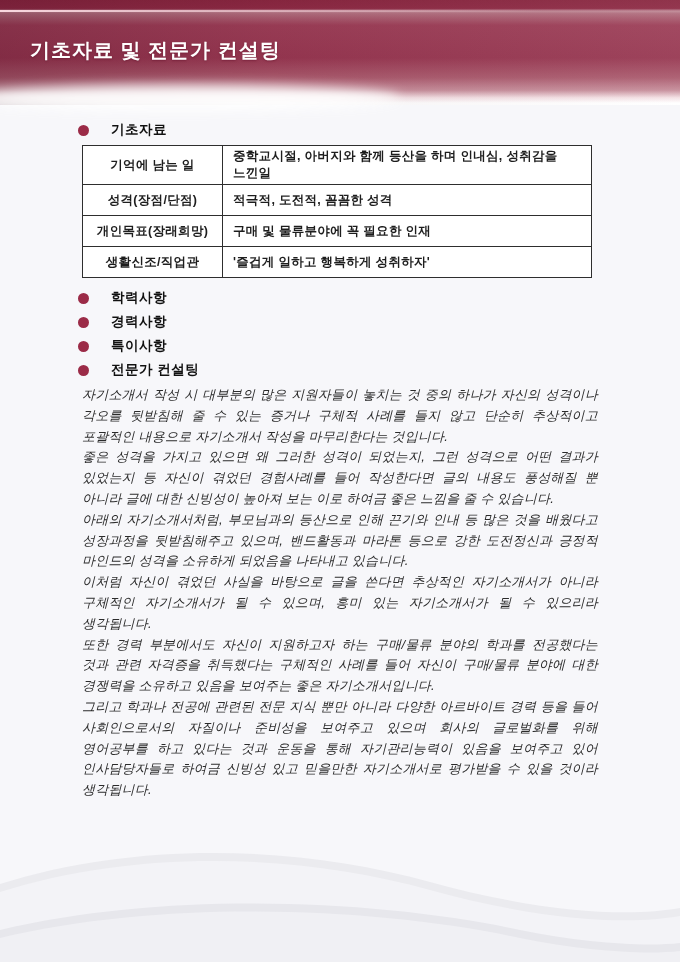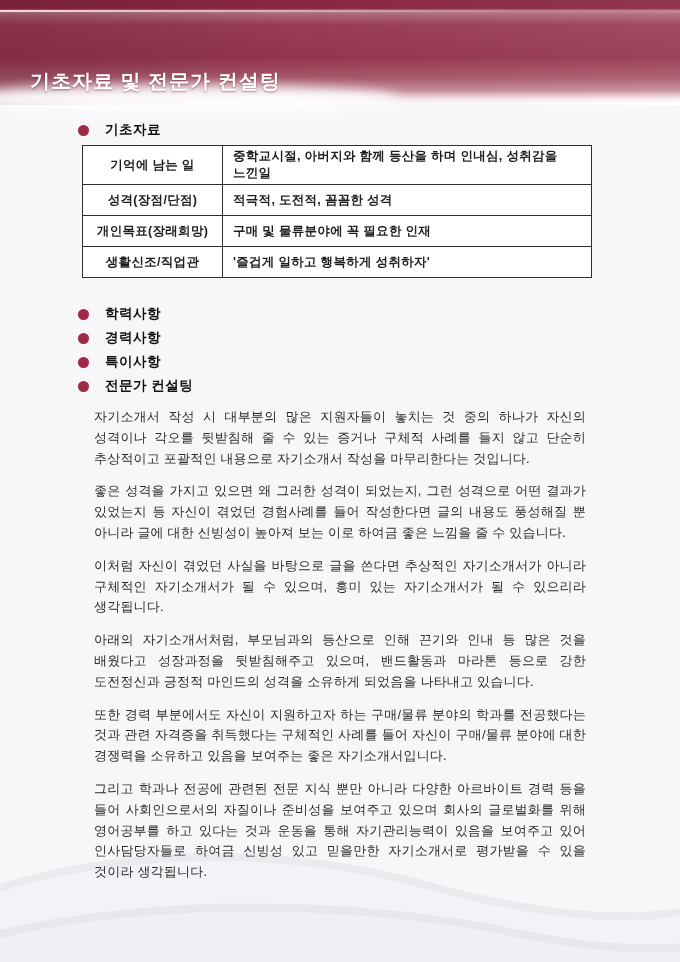--- a/index.html
+++ b/index.html
@@ -31,49 +31,49 @@
   }
   .banner-line {
     position:absolute; left:0; top:10px; height:2px; width:100%;
     background:linear-gradient(90deg, rgba(255,223,230,0.95), rgba(255,223,230,0.35) 55%, rgba(255,223,230,0) 80%);
   }
   .banner-glow {
     position:absolute; left:-40px; bottom:-6px; width:440px; height:26px;
     background:#ffffff; border-radius:50%; filter:blur(6px); opacity:.9;
   }
   .page-title {
-    position:absolute; left:30px; top:68px;
+    position:absolute; left:30px; top:37px;
     font-size:20px; font-weight:bold; color:#ffffff;
     letter-spacing:1px;
     text-shadow:0 1px 2px rgba(90,10,35,0.45);
   }
 
   
   .content {
     position:relative;
     z-index:2;
     padding:16px 88px 0 82px;
   }
   .sec-head {
-    display:flex; align-items:center; gap:16px;
+    display:flex; align-items:center; gap:22px;
     margin:0 0 6px -4px;
     font-size:13.5px; font-weight:bold; color:#111;
     letter-spacing:0.5px;
   }
   .bullet {
     width:11px; height:11px; border-radius:50%;
     background:var(--accent,#9b2b47);
     flex:0 0 auto;
   }
   table.info {
     width:510px;
     border-collapse:collapse;
     table-layout:fixed;
     background:#fff;
-    margin-bottom:27px;
+    margin-bottom:11px;
   }
   table.info th, table.info td {
     border:1px solid #2e2e2e;
     font-size:12.5px;
     color:#1d1d1d;
     letter-spacing:0.3px;
   }
   table.info th {
     width:140px;
     font-weight:bold;
@@ -92,21 +92,21 @@
   .consult-text {
     width:516px;
     margin-top:2px;
     font-size:13px;
     line-height:20.8px;
     color:#2b2b2b;
     text-align:justify;
     word-break:keep-all;
     letter-spacing:0.2px;
   }
-  .consult-text p { margin:12px; }
+  .consult-text p { margin:0;font-style:italic; }
 
   
   .waves {
     position:absolute; left:0; bottom:0; width:680px; height:140px;
     z-index:1; pointer-events:none; display:block;
   }
 </style>
 </head>
 <body>
 
@@ -160,22 +160,22 @@
       <span>특이사항</span>
     </div>
 
     <div class="sec-head">
       <span class="bullet"></span>
       <span>전문가 컨설팅</span>
     </div>
     <div class="consult-text">
       <p>자기소개서 작성 시 대부분의 많은 지원자들이 놓치는 것 중의 하나가 자신의 성격이나 각오를 뒷받침해 줄 수 있는 증거나 구체적 사례를 들지 않고 단순히 추상적이고 포괄적인 내용으로 자기소개서 작성을 마무리한다는 것입니다.</p>
       <p>좋은 성격을 가지고 있으면 왜 그러한 성격이 되었는지, 그런 성격으로 어떤 결과가 있었는지 등 자신이 겪었던 경험사례를 들어 작성한다면 글의 내용도 풍성해질 뿐 아니라 글에 대한 신빙성이 높아져 보는 이로 하여금 좋은 느낌을 줄 수 있습니다.</p>
+      <p>아래의 자기소개서처럼, 부모님과의 등산으로 인해 끈기와 인내 등 많은 것을 배웠다고 성장과정을 뒷받침해주고 있으며, 밴드활동과 마라톤 등으로 강한 도전정신과 긍정적 마인드의 성격을 소유하게 되었음을 나타내고 있습니다.</p>
       <p>이처럼 자신이 겪었던 사실을 바탕으로 글을 쓴다면 추상적인 자기소개서가 아니라 구체적인 자기소개서가 될 수 있으며, 흥미 있는 자기소개서가 될 수 있으리라 생각됩니다.</p>
-      <p>아래의 자기소개서처럼, 부모님과의 등산으로 인해 끈기와 인내 등 많은 것을 배웠다고 성장과정을 뒷받침해주고 있으며, 밴드활동과 마라톤 등으로 강한 도전정신과 긍정적 마인드의 성격을 소유하게 되었음을 나타내고 있습니다.</p>
       <p>또한 경력 부분에서도 자신이 지원하고자 하는 구매/물류 분야의 학과를 전공했다는 것과 관련 자격증을 취득했다는 구체적인 사례를 들어 자신이 구매/물류 분야에 대한 경쟁력을 소유하고 있음을 보여주는 좋은 자기소개서입니다.</p>
       <p>그리고 학과나 전공에 관련된 전문 지식 뿐만 아니라 다양한 아르바이트 경력 등을 들어 사회인으로서의 자질이나 준비성을 보여주고 있으며 회사의 글로벌화를 위해 영어공부를 하고 있다는 것과 운동을 통해 자기관리능력이 있음을 보여주고 있어 인사담당자들로 하여금 신빙성 있고 믿을만한 자기소개서로 평가받을 수 있을 것이라 생각됩니다.</p>
     </div>
 
   </main>
 
   <svg class="waves" viewBox="0 0 680 140" preserveAspectRatio="none" aria-hidden="true">
     <path d="M0,62 C140,18 300,24 430,60 C535,89 625,96 680,86 L680,140 L0,140 Z" fill="#ebebef"></path>
     <path d="M0,70 C140,26 300,32 430,68 C535,97 625,104 680,94 L680,140 L0,140 Z" fill="#f3f3f7"></path>
     <path d="M0,108 C170,68 380,78 520,108 C585,121 645,125 680,121 L680,140 L0,140 Z" fill="#e7e7ec"></path>

